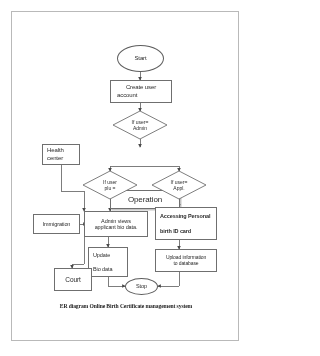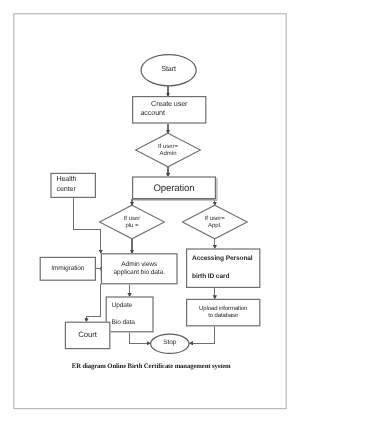--- a/index.html
+++ b/index.html
@@ -39,20 +39,21 @@
     color:#2b2b2b;
     line-height:1.18;
     letter-spacing:-0.1px;
   }
   .box{
     border:1px solid #6f6f6f;
     background:#ffffff;
   }
   .box.shadow{
     box-shadow:1.5px 1.5px 0 rgba(150,150,150,.55);
+    margin-top:43px;
   }
   .oval{
     border:1px solid #5d5d5d;
     background:#ffffff;
     border-radius:50%;
   }
   .diamond-wrap{
     position:absolute;
   }
   .diamond-wrap svg{

